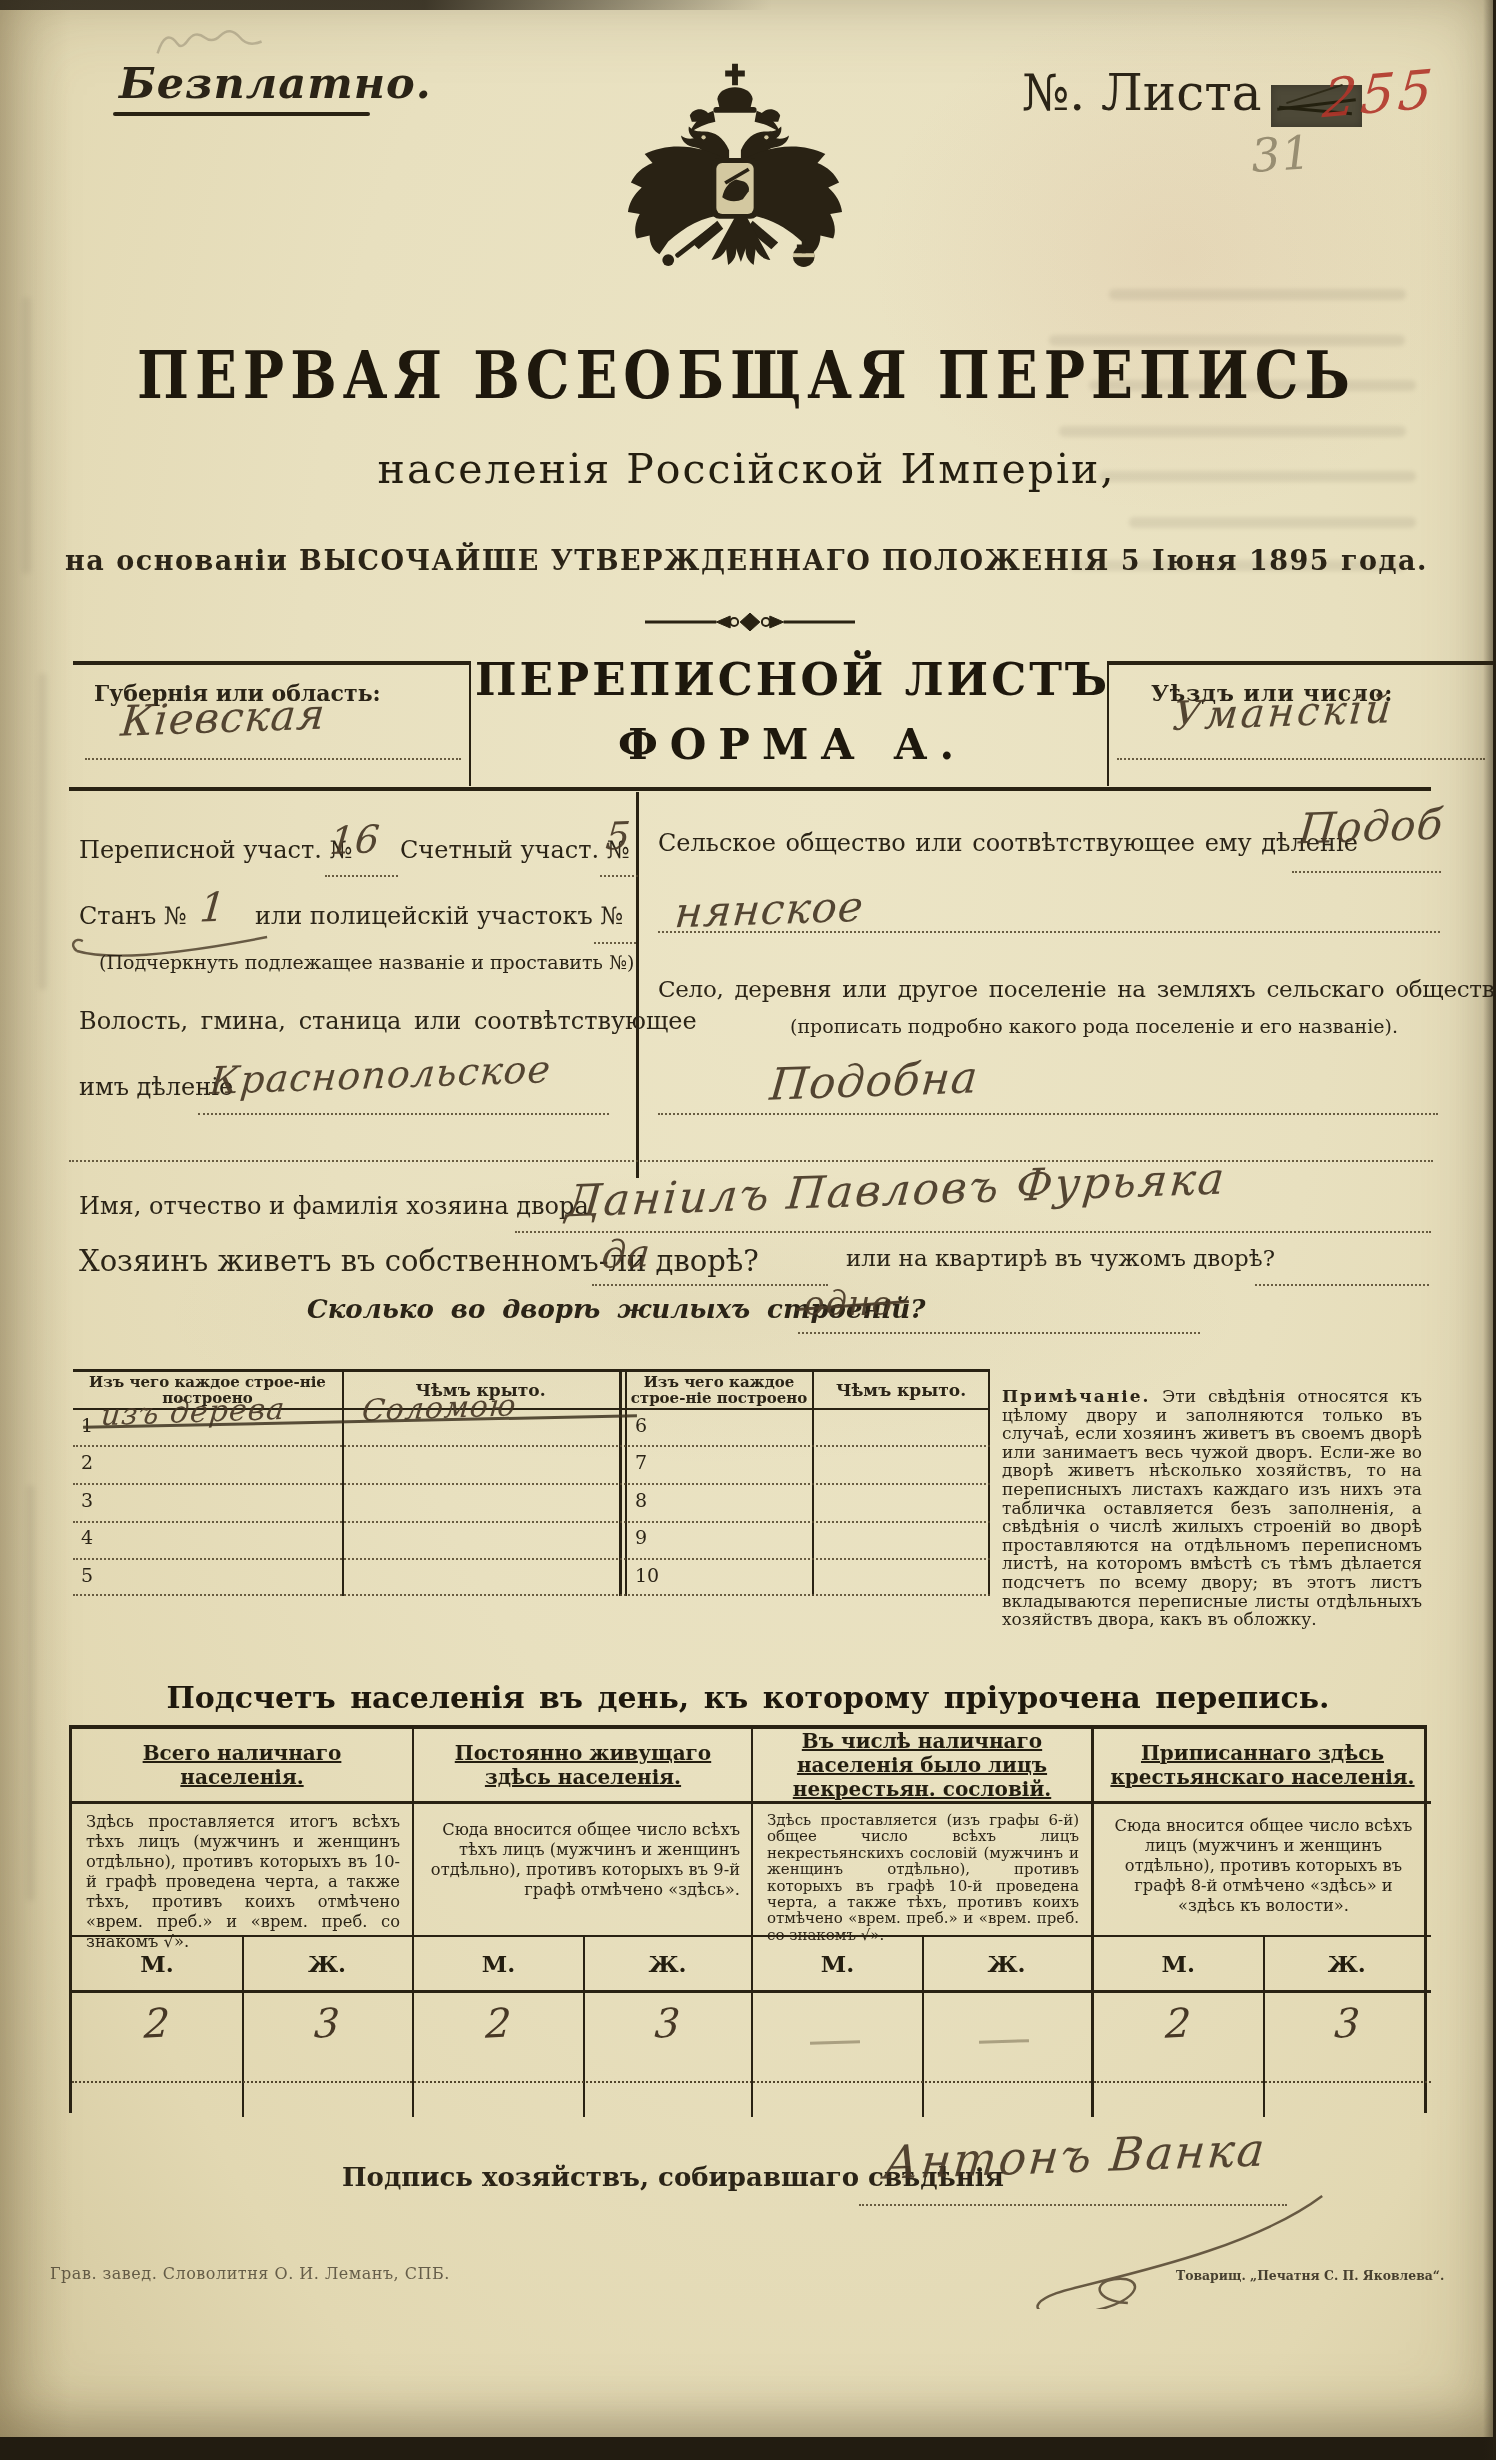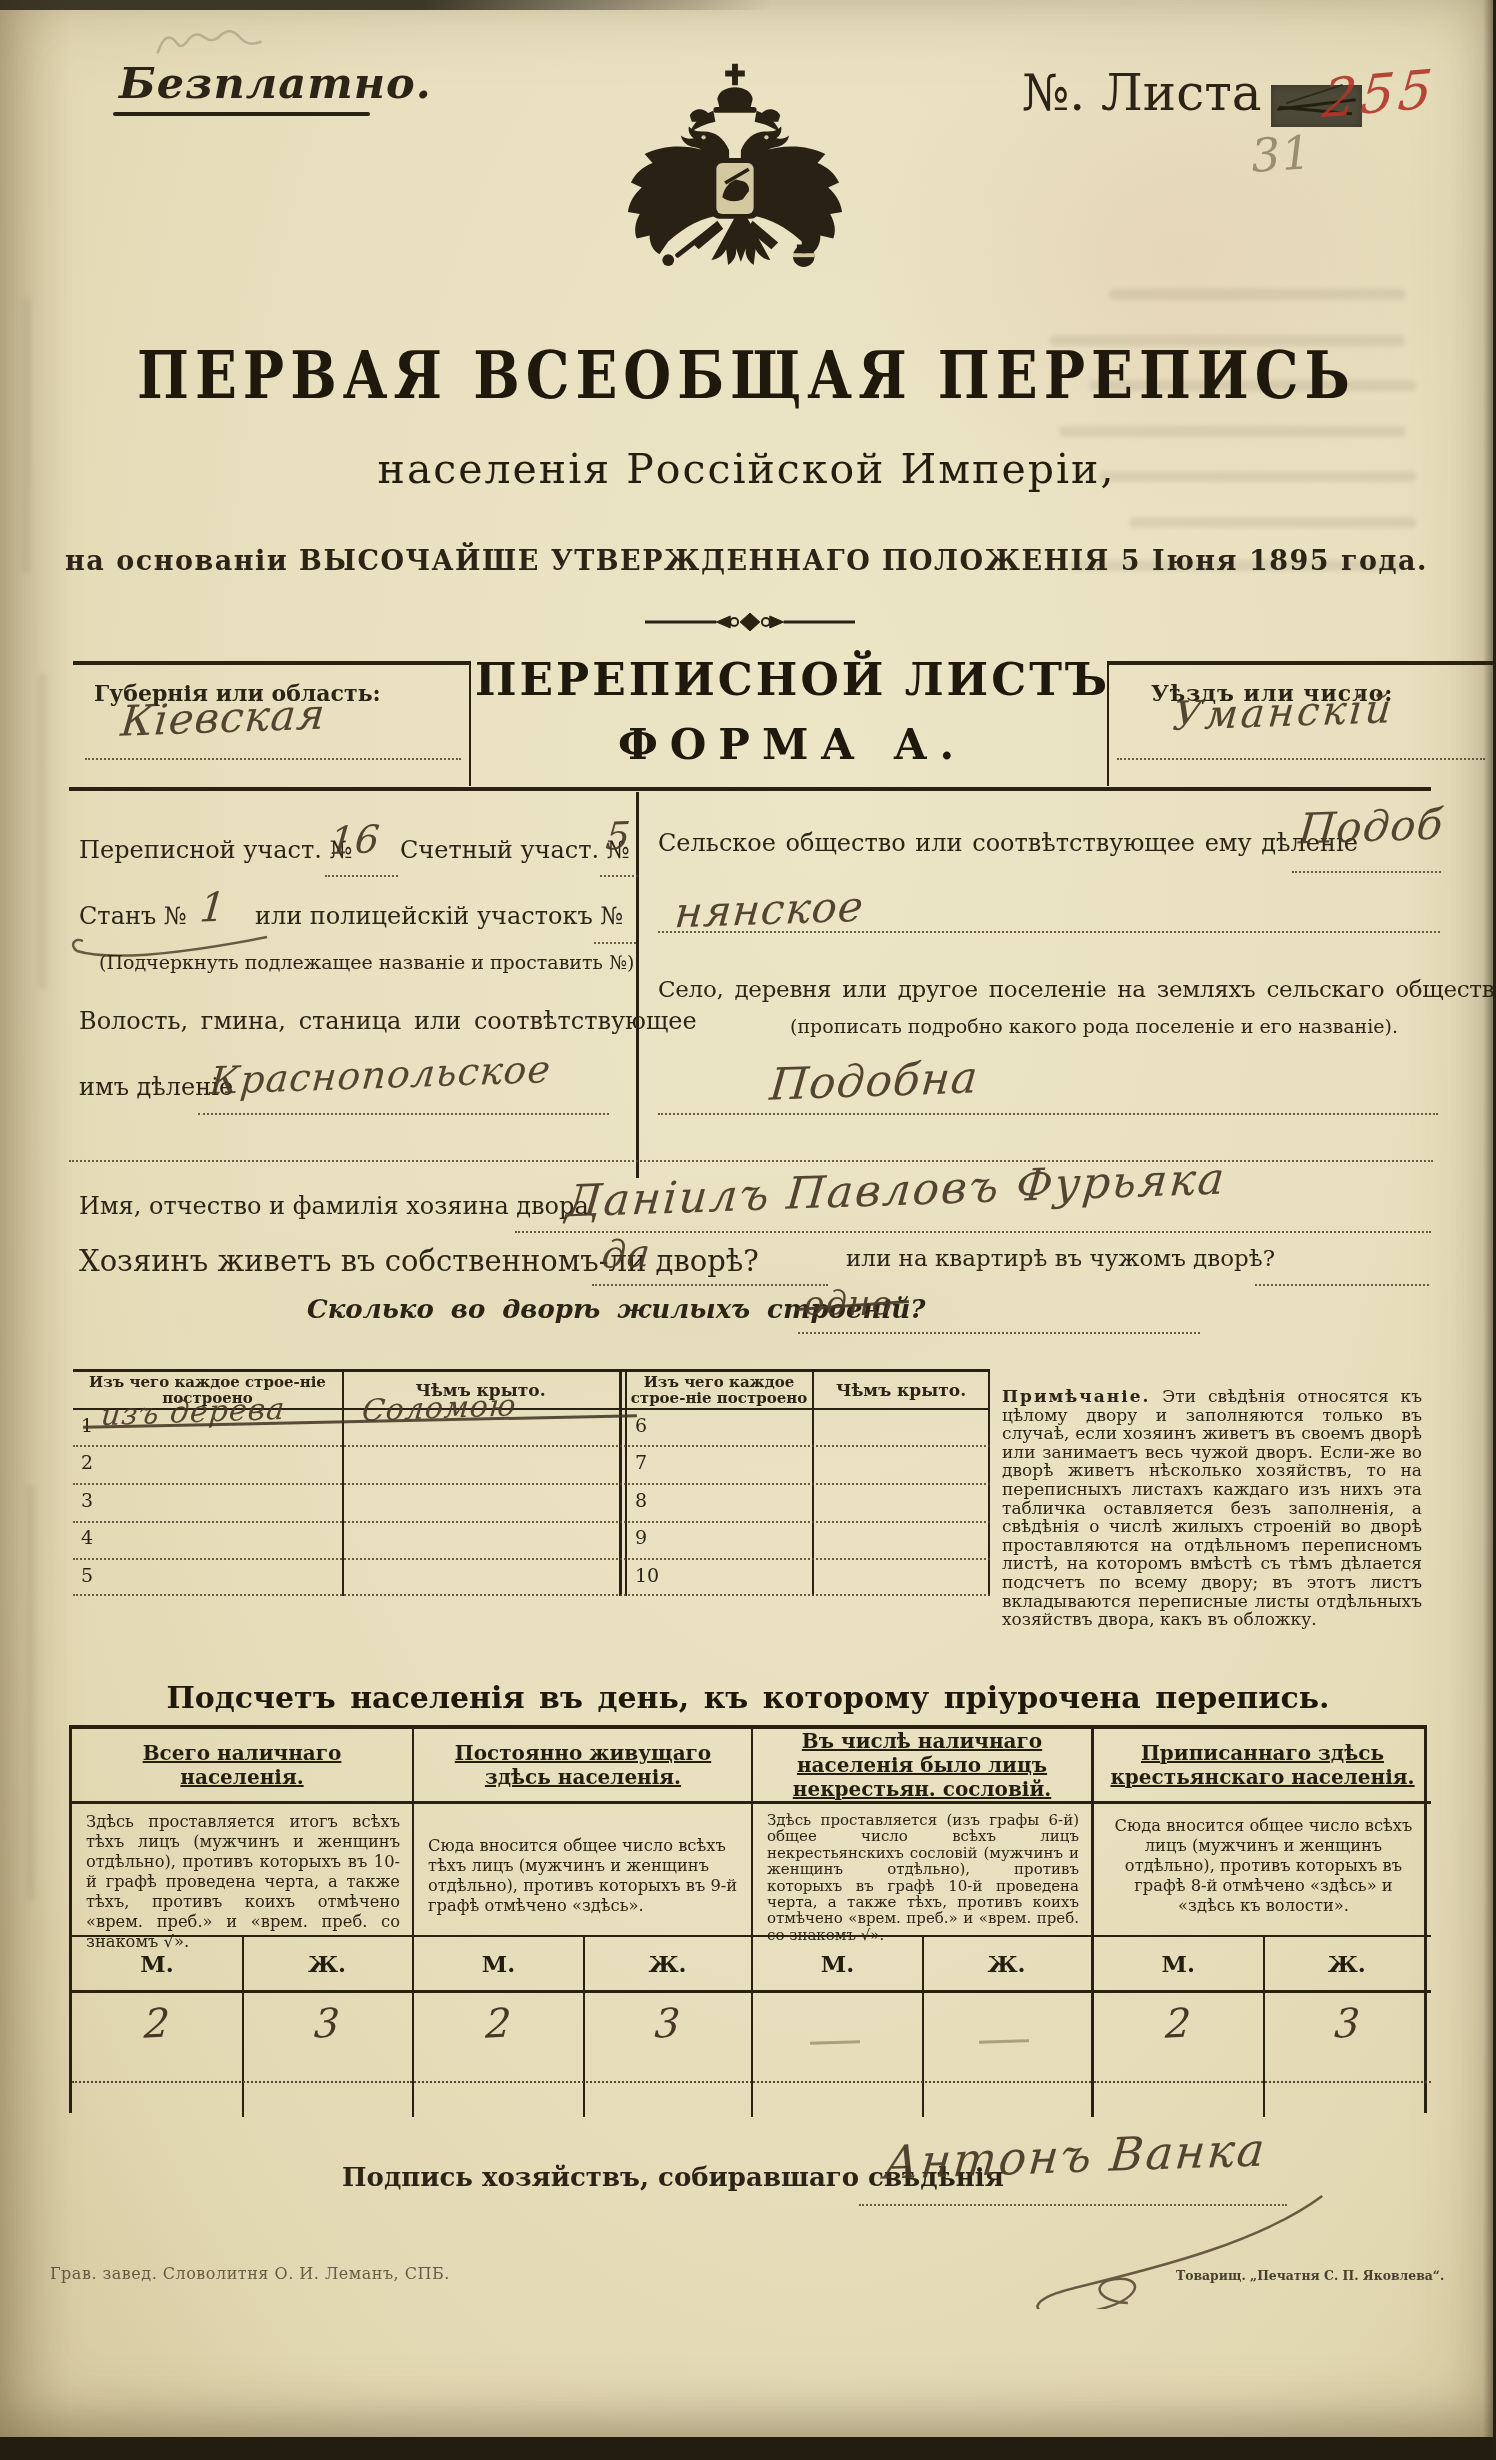--- a/index.html
+++ b/index.html
@@ -55,21 +55,21 @@
   .ctable{position:absolute;left:69px;top:1725px;width:1358px;height:388px;box-sizing:border-box;
           border-top:4px solid #292213;border-left:3px solid #292213;border-right:3px solid #292213;}
   .ccol{position:absolute;top:0;height:388px;box-sizing:border-box;}
   .ccol .chead{position:absolute;left:0;right:0;top:0;height:75px;border-bottom:3px solid #292213;
         display:flex;align-items:center;justify-content:center;text-align:center;
         font-size:20px;font-weight:bold;line-height:24px;white-space:normal;color:#241e10;padding:0 14px;box-sizing:border-box;text-decoration:underline;}
   .ccol .cdesc{position:absolute;left:0;right:0;top:75px;height:133px;border-bottom:2px solid #292213;
         font-size:16.3px;line-height:20px;text-align:justify;white-space:normal;color:#2b2417;
         padding:8px 12px 0 14px;box-sizing:border-box;}
   .ccol.c2 .cdesc{font-size:15px;line-height:16.4px;}
-  .ccol.c1 .cdesc{padding-top:32px;text-align:left;}
+  .ccol.c1 .cdesc{padding-top:16px;text-align:right;}
   .ccol.c3 .cdesc{padding-top:12px;text-align:center;}
   .ccol .cmzh{position:absolute;left:0;right:0;top:208px;height:53px;border-bottom:3px solid #292213;}
   .ccol .cmzh span{position:absolute;top:0;width:50%;height:53px;display:flex;align-items:center;justify-content:center;
         font-size:23px;font-weight:bold;color:#241e10;}
   .ccol .cv{position:absolute;left:50%;top:208px;height:180px;width:2px;background:#292213;}
   .ccol .cval{position:absolute;left:0;right:0;top:261px;height:91px;border-bottom:2.5px dotted #52452c;}
   .ccol .cval .hwv{position:absolute;top:10px;width:50%;text-align:center;font-style:italic;
         font-size:40px;color:#473826;transform:rotate(-3deg) skewX(-6deg);}
   .dash{position:absolute;height:2.5px;background:#958b6d;opacity:.75;transform:rotate(-2deg);}
 

